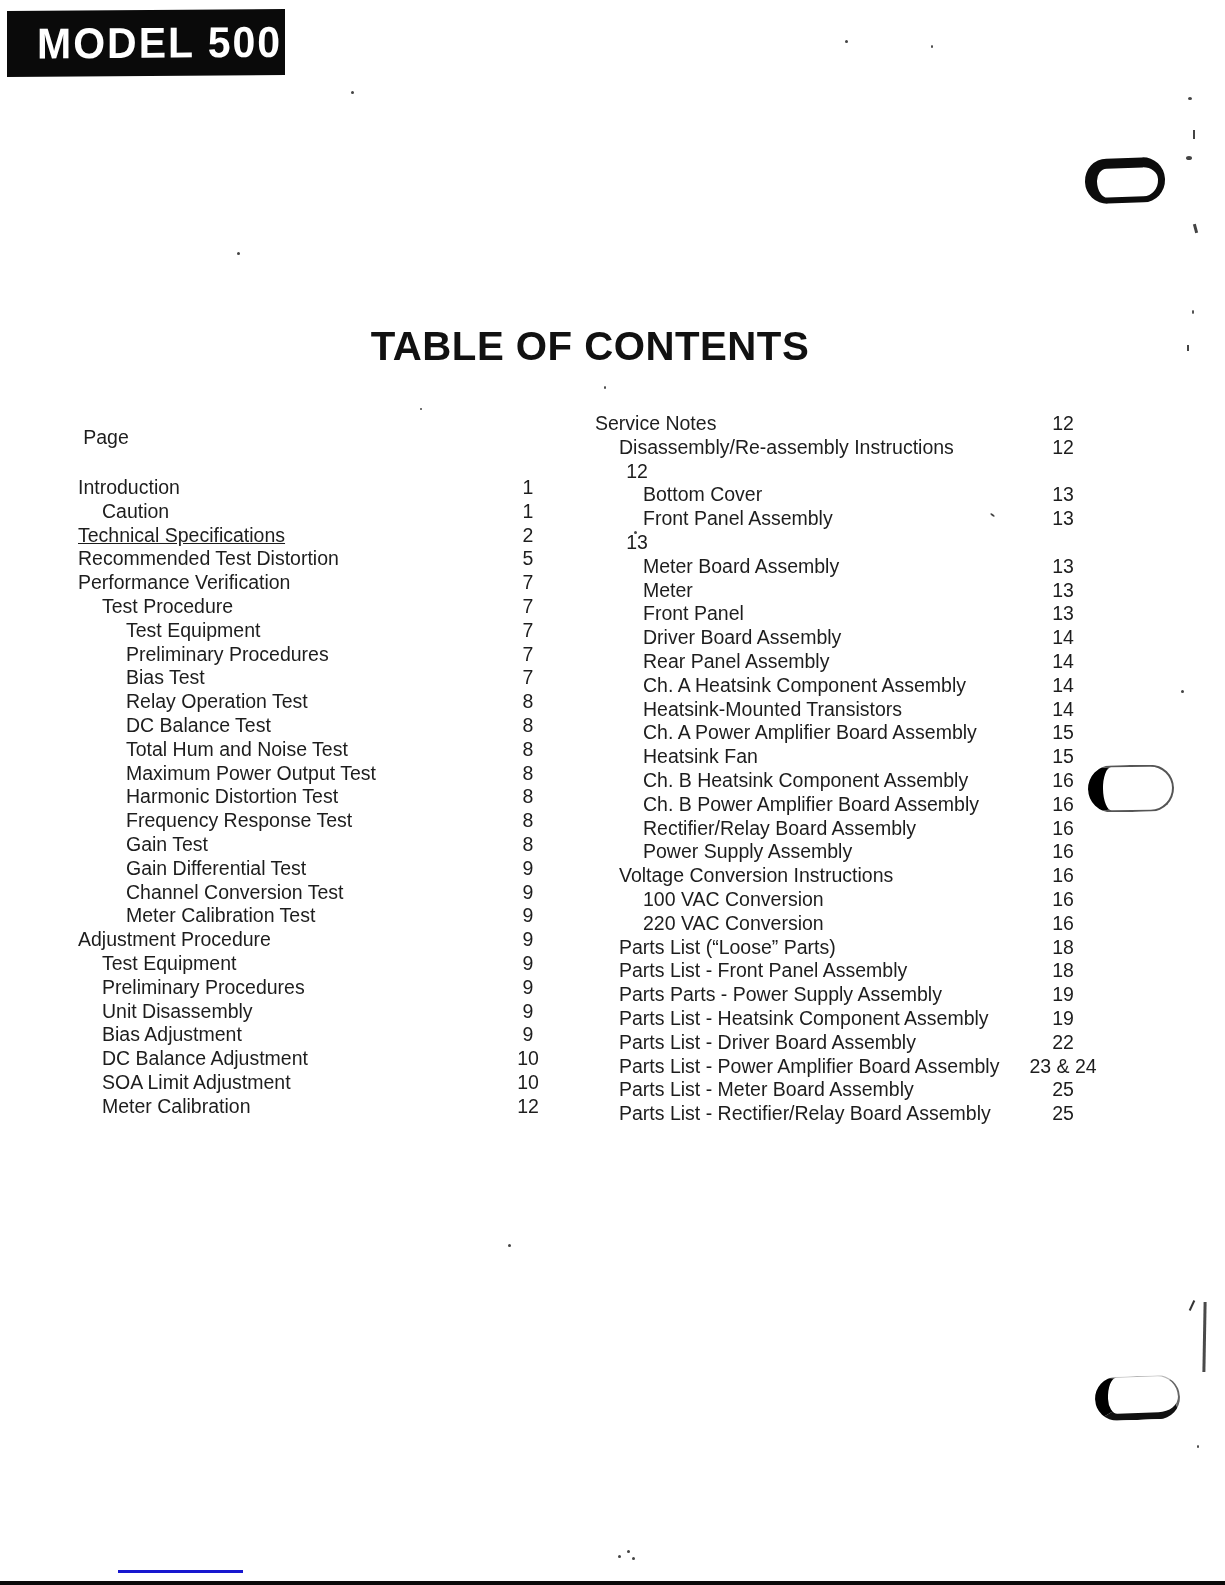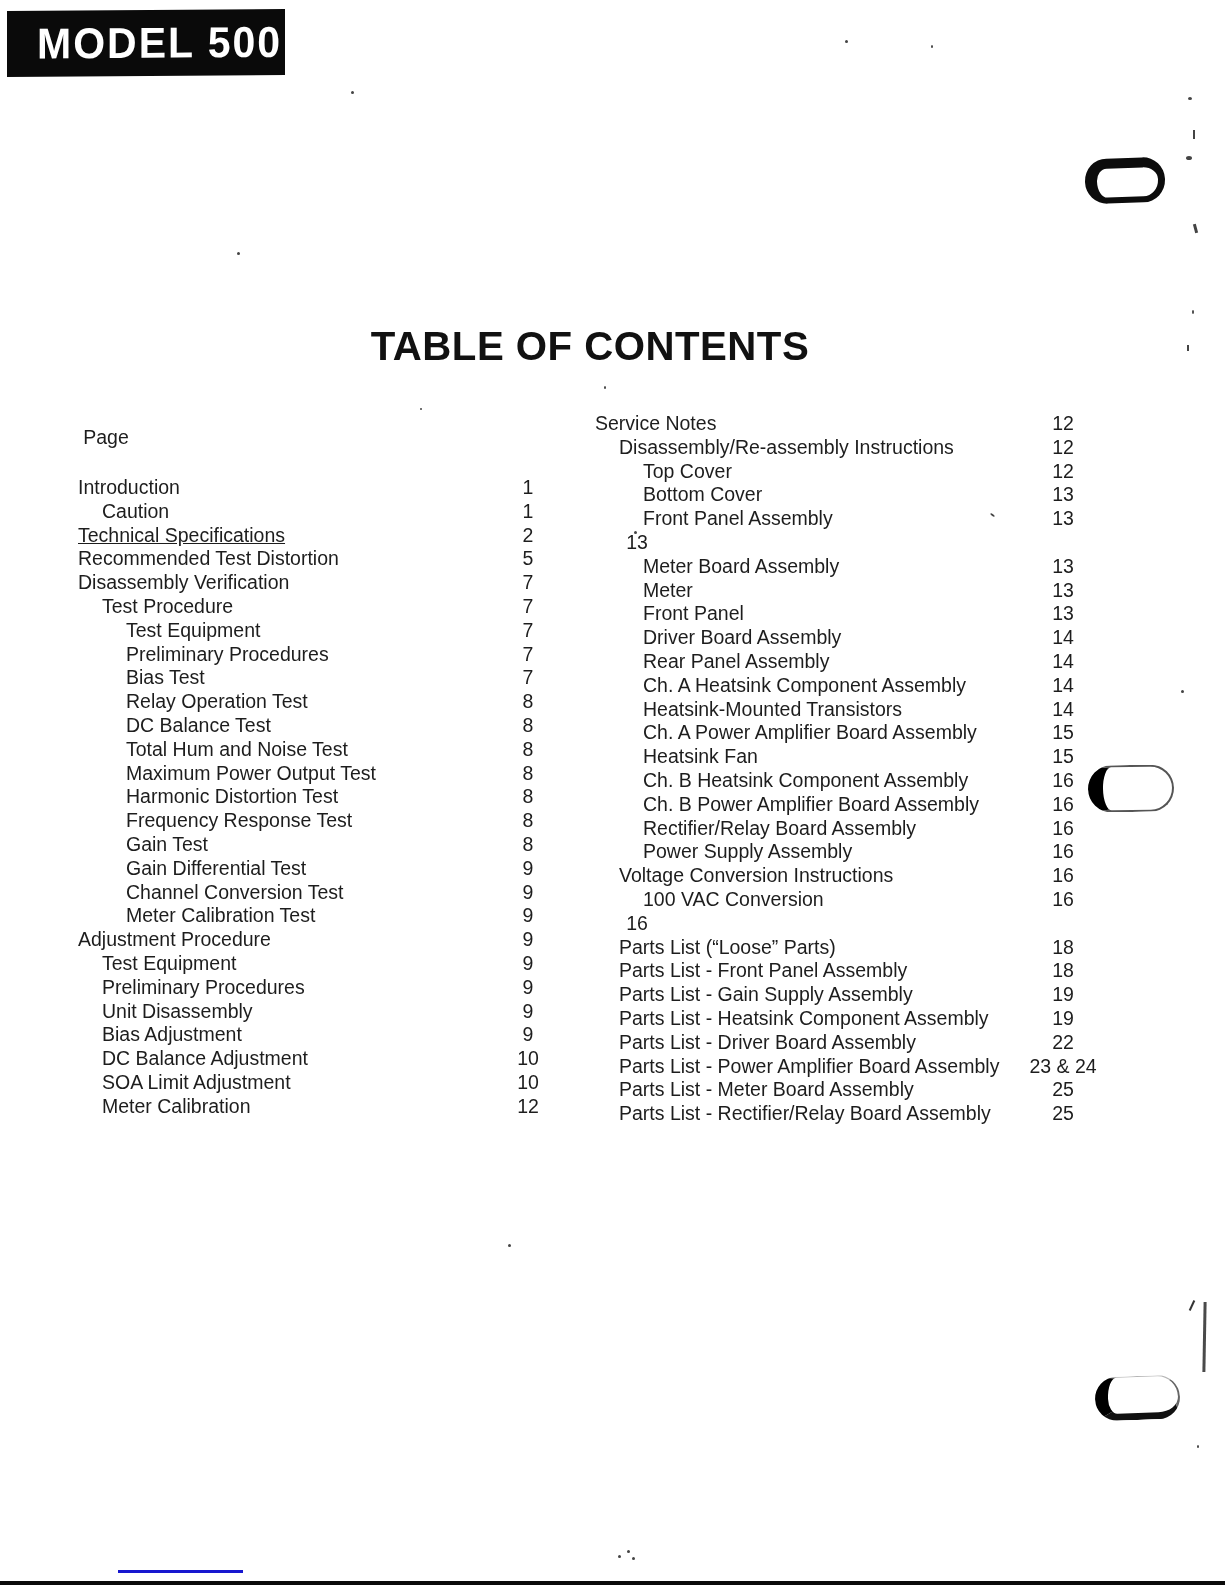--- a/index.html
+++ b/index.html
@@ -148,21 +148,21 @@
     </div>
     <div class="toc-row">
       <span class="toc-label" style="padding-left: 0px; text-decoration: underline;">Technical Specifications</span>
       <span class="toc-page">2</span>
     </div>
     <div class="toc-row">
       <span class="toc-label" style="padding-left: 0px;">Recommended Test Distortion</span>
       <span class="toc-page">5</span>
     </div>
     <div class="toc-row">
-      <span class="toc-label" style="padding-left: 0px;">Disassembly Verification</span>
+      <span class="toc-label" style="padding-left: 0px;">Performance Verification</span>
       <span class="toc-page">7</span>
     </div>
     <div class="toc-row">
       <span class="toc-label" style="padding-left: 24px;">Test Procedure</span>
       <span class="toc-page">7</span>
     </div>
     <div class="toc-row">
       <span class="toc-label" style="padding-left: 48px;">Test Equipment</span>
       <span class="toc-page">7</span>
     </div>
@@ -251,21 +251,20 @@
 <div class="toc-col" id="toc-right">
     <div class="toc-row">
       <span class="toc-label" style="padding-left: 0px;">Service Notes</span>
       <span class="toc-page">12</span>
     </div>
     <div class="toc-row">
       <span class="toc-label" style="padding-left: 24px;">Disassembly/Re-assembly Instructions</span>
       <span class="toc-page">12</span>
     </div>
     <div class="toc-row">
-      <span class="toc-label" style="padding-left: 48px;">Top Cover</span>
       <span class="toc-page">12</span>
     </div>
     <div class="toc-row">
       <span class="toc-label" style="padding-left: 48px;">Bottom Cover</span>
       <span class="toc-page">13</span>
     </div>
     <div class="toc-row">
       <span class="toc-label" style="padding-left: 48px;">Front Panel Assembly</span>
       <span class="toc-page">13</span>
     </div>
@@ -326,32 +325,33 @@
     </div>
     <div class="toc-row">
       <span class="toc-label" style="padding-left: 24px;">Voltage Conversion Instructions</span>
       <span class="toc-page">16</span>
     </div>
     <div class="toc-row">
       <span class="toc-label" style="padding-left: 48px;">100 VAC Conversion</span>
       <span class="toc-page">16</span>
     </div>
     <div class="toc-row">
+      <span class="toc-label" style="padding-left: 48px;">220 VAC Conversion</span>
       <span class="toc-page">16</span>
     </div>
     <div class="toc-row">
       <span class="toc-label" style="padding-left: 24px;">Parts List (“Loose” Parts)</span>
       <span class="toc-page">18</span>
     </div>
     <div class="toc-row">
       <span class="toc-label" style="padding-left: 24px;">Parts List - Front Panel Assembly</span>
       <span class="toc-page">18</span>
     </div>
     <div class="toc-row">
-      <span class="toc-label" style="padding-left: 24px;">Parts List - Gain Supply Assembly</span>
+      <span class="toc-label" style="padding-left: 24px;">Parts Parts - Power Supply Assembly</span>
       <span class="toc-page">19</span>
     </div>
     <div class="toc-row">
       <span class="toc-label" style="padding-left: 24px;">Parts List - Heatsink Component Assembly</span>
       <span class="toc-page">19</span>
     </div>
     <div class="toc-row">
       <span class="toc-label" style="padding-left: 24px;">Parts List - Driver Board Assembly</span>
       <span class="toc-page">22</span>
     </div>

